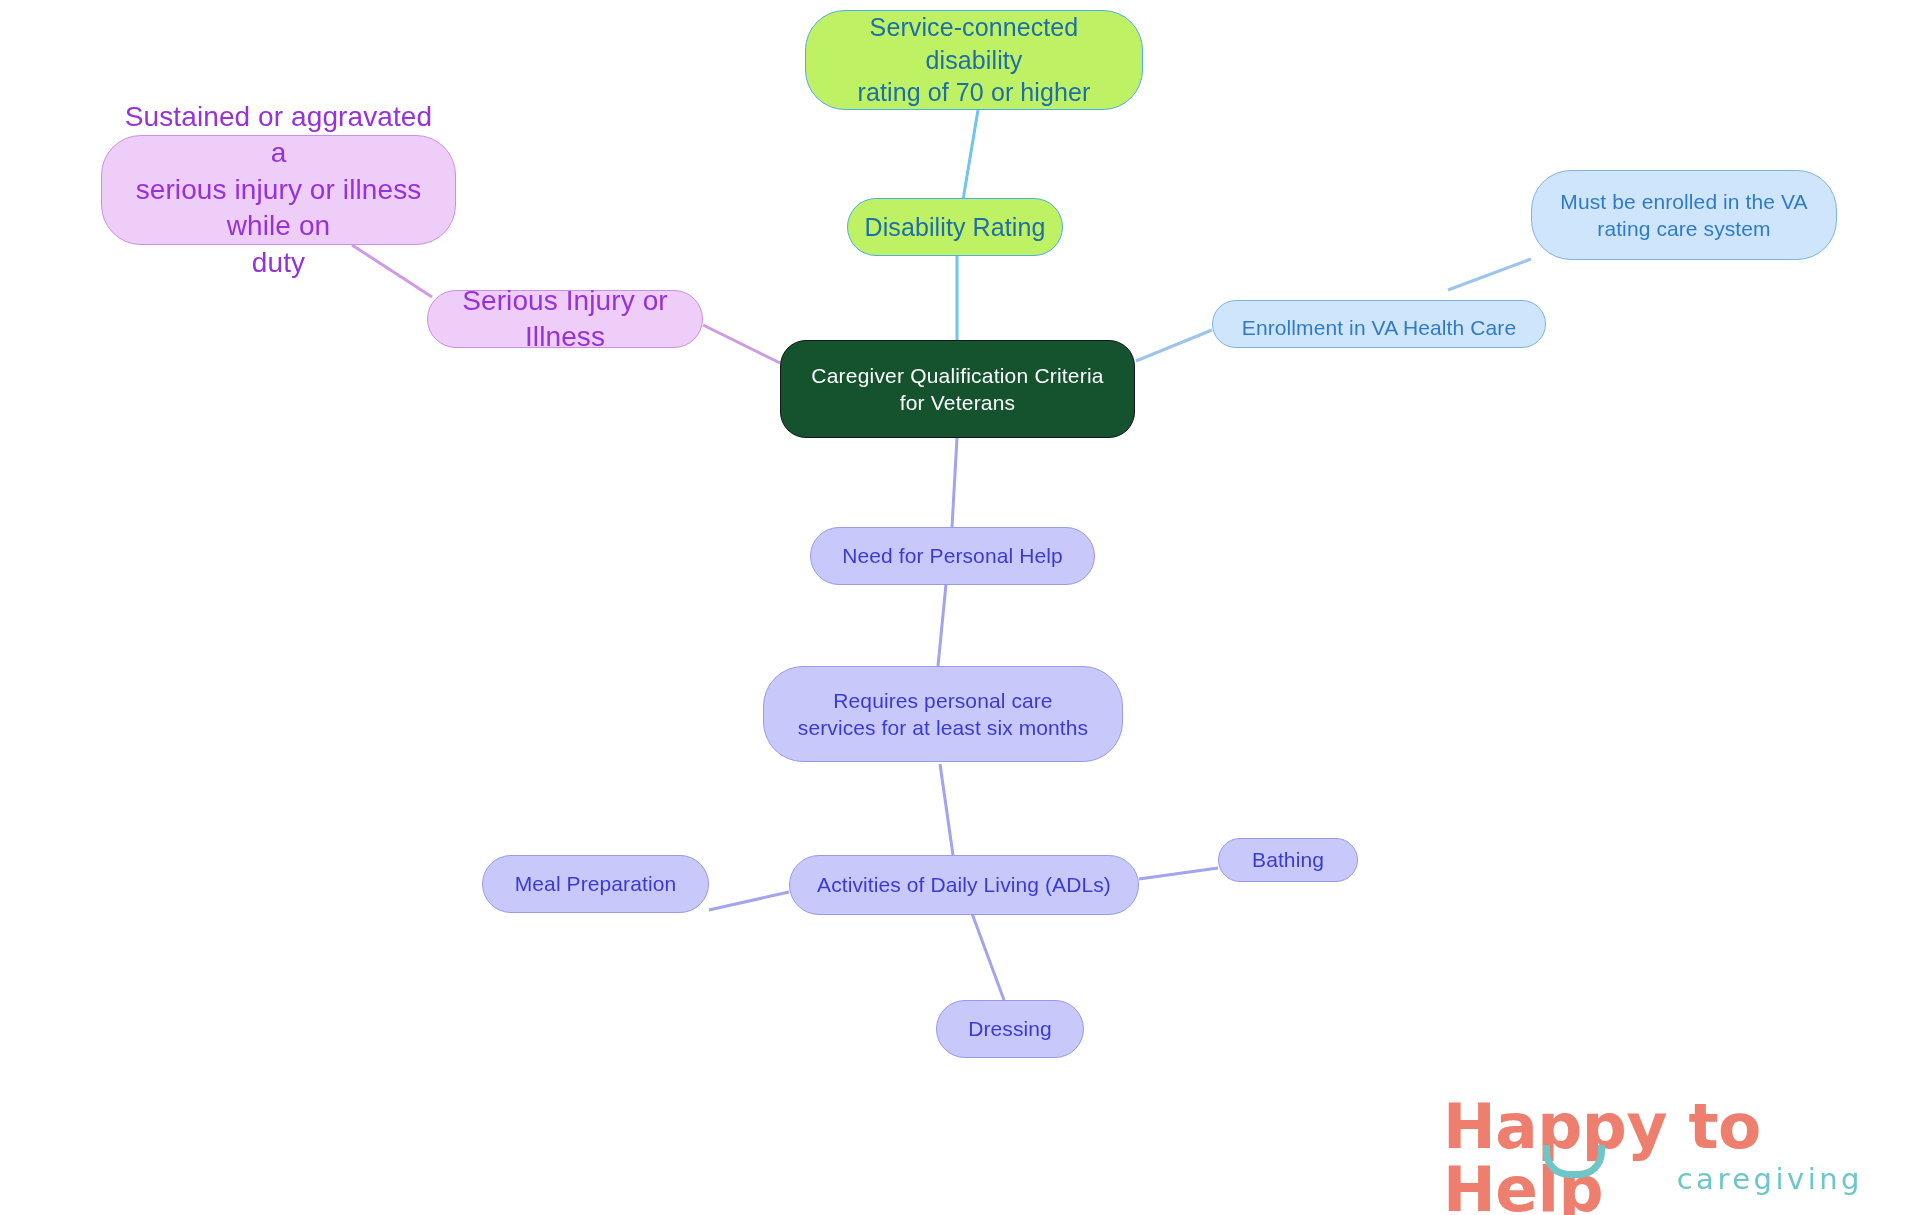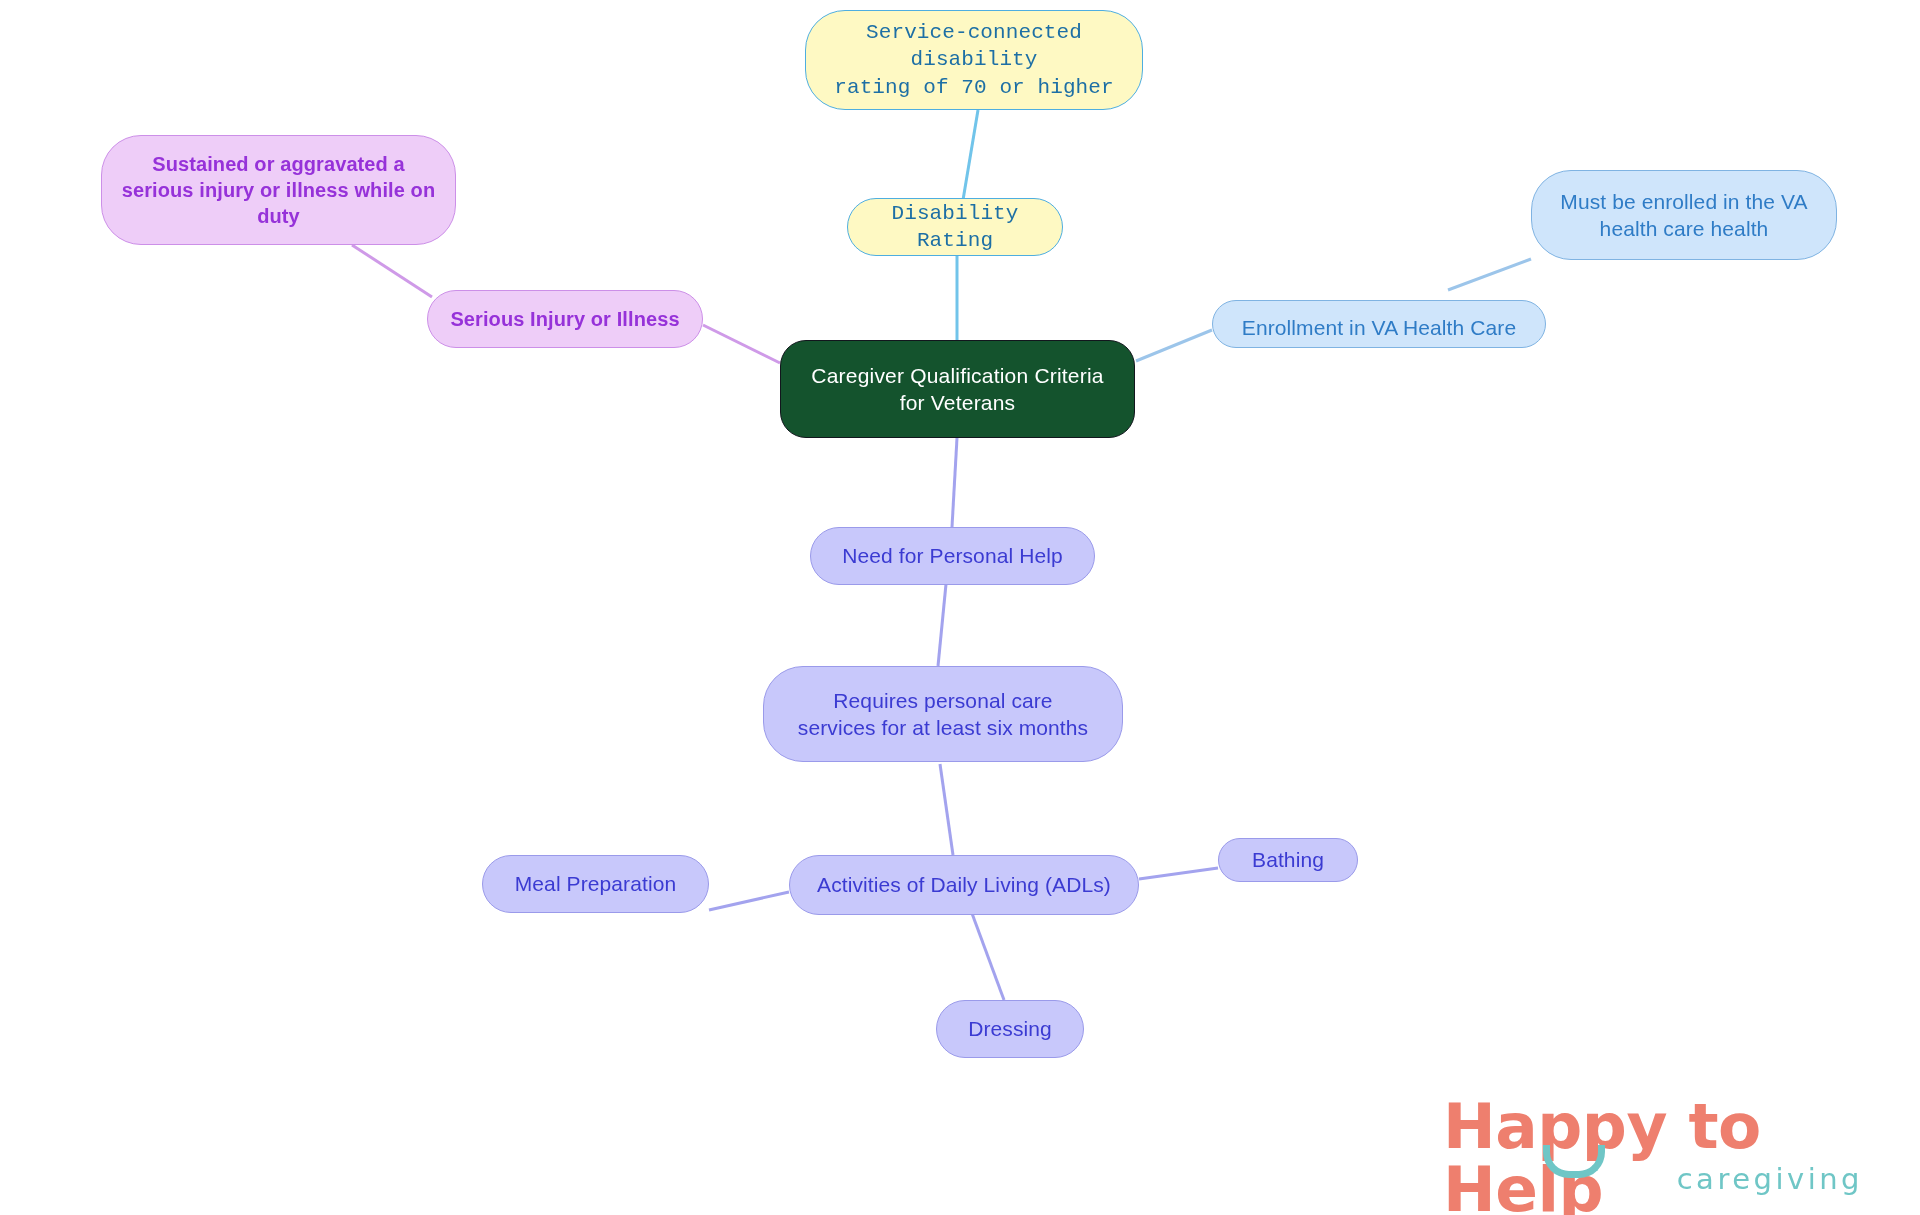--- a/index.html
+++ b/index.html
@@ -53,42 +53,40 @@
     background: #14532d;
     border-color: #12161d;
     color: #ffffff;
     font-size: 21px;
     border-radius: 26px;
     letter-spacing: 0.2px;
   }
 
   
   .node--sky {
-    background: #fef9c3;
+    background: #bef264;
     border-color: #4eaee0;
     color: #1d6fa5;
-    font-size: 21px;
-    font-family: Liberation Mono, monospace;
+    font-size: 25px;
   }
 
   
   .node--corn {
     background: #cfe5fb;
     border-color: #7fb3e2;
     color: #2f7cc6;
     font-size: 21px;
   }
 
   
   .node--lilac {
     background: #eecdf8;
     border-color: #cc8fe8;
     color: #9632d9;
-    font-size: 20px;
-    font-weight: bold;
+    font-size: 28px;
   }
 
   
   .node--peri {
     background: #c8c8fb;
     border-color: #9a9aea;
     color: #3b3bd2;
     font-size: 21px;
   }
 
@@ -177,21 +175,21 @@
     <span>Service-connected disability
 rating of 70 or higher</span>
   </div>
 
   <div class="node node--corn" style="left:1212px; top:300px; width:334px; height:48px;align-items:flex-end;">
     <span>Enrollment in VA Health Care</span>
   </div>
 
   <div class="node node--corn" style="left:1531px; top:170px; width:306px; height:90px;">
     <span>Must be enrolled in the VA
-health care health</span>
+rating care system</span>
   </div>
 
   <div class="node node--lilac" style="left:427px; top:290px; width:276px; height:58px;">
     <span>Serious Injury or Illness</span>
   </div>
 
   <div class="node node--lilac" style="left:101px; top:135px; width:355px; height:110px;">
     <span>Sustained or aggravated a
 serious injury or illness while on
 duty</span>

